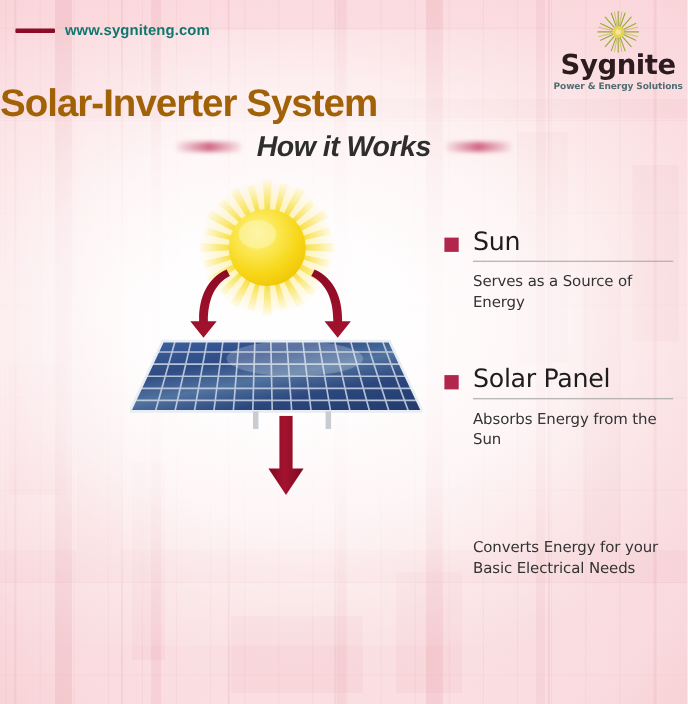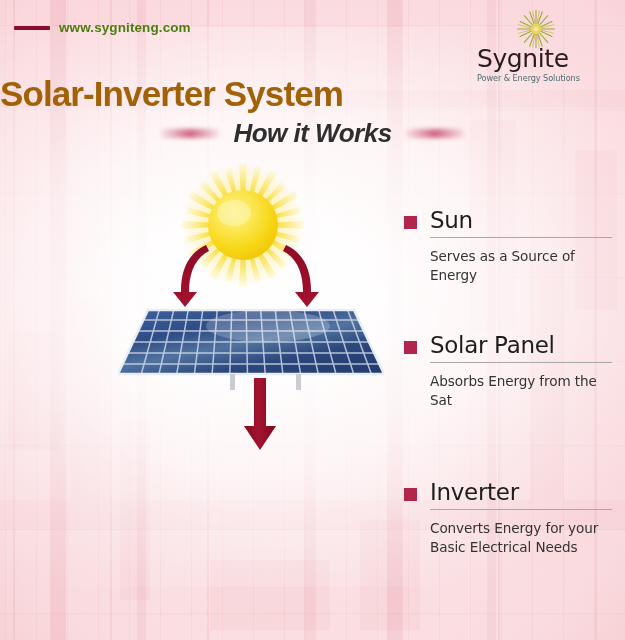--- a/index.html
+++ b/index.html
@@ -78,30 +78,32 @@
   }
   .url-dash {
     width: 36px;
     height: 4px;
     background: #8c0d26;
     border-radius: 1px;
   }
   .url-text {
     font-size: 13.5px;
     font-weight: bold;
-    color: #4d7c0f;
+    color: #0f766e;
     letter-spacing: .1px;
     white-space: nowrap;
   }
 
   .logo {
     position: absolute;
-    right: 30px;
+    right: 4px;
     top: 8px;
     width: 118px;
+    text-align: center;
+    font-weight: bold;
   }
   .logo-mark {
     width: 42px;
     height: 42px;
     margin: 0 auto -4px auto;
     display: block;
   }
   .logo-name {
     font-size: 25px;
     color: #2c1b1f;
@@ -555,27 +557,20 @@
   </div>
 
   <div class="item" style="top:333px">
     <div class="item-head">
       <span class="bullet"></span>
       <span class="head-wrap">
         <span class="item-title">Solar Panel</span>
         <span class="item-rule" style="display:block"></span>
       </span>
     </div>
-    <div class="item-desc">Absorbs Energy from the Sat</div>
+    <div class="item-desc">Absorbs Energy from the Sun</div>
   </div>
 
   <div class="item" style="top:480px">
-    <div class="item-head">
-      <span class="bullet"></span>
-      <span class="head-wrap">
-        <span class="item-title">Inverter</span>
-        <span class="item-rule" style="display:block"></span>
-      </span>
-    </div>
     <div class="item-desc">Converts Energy for your Basic Electrical Needs</div>
   </div>
 
 </div>
 
 </body></html>

